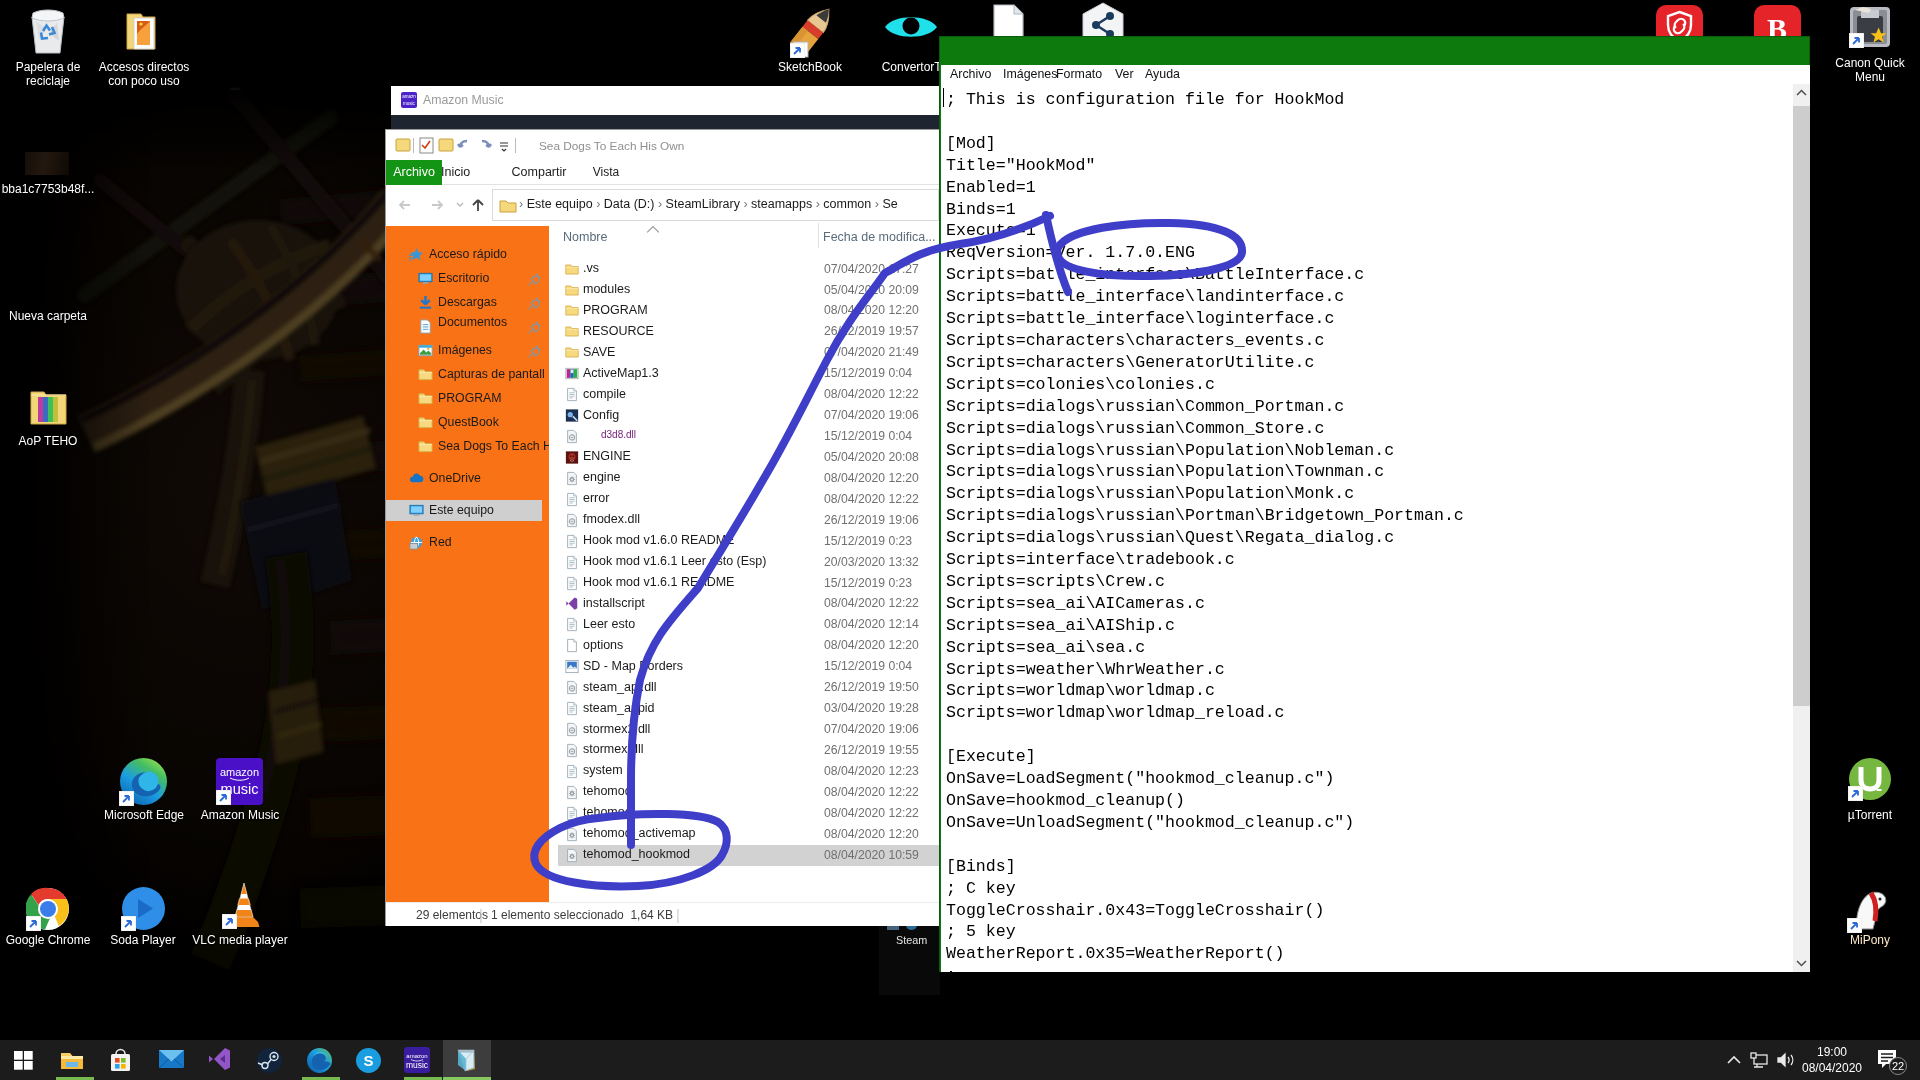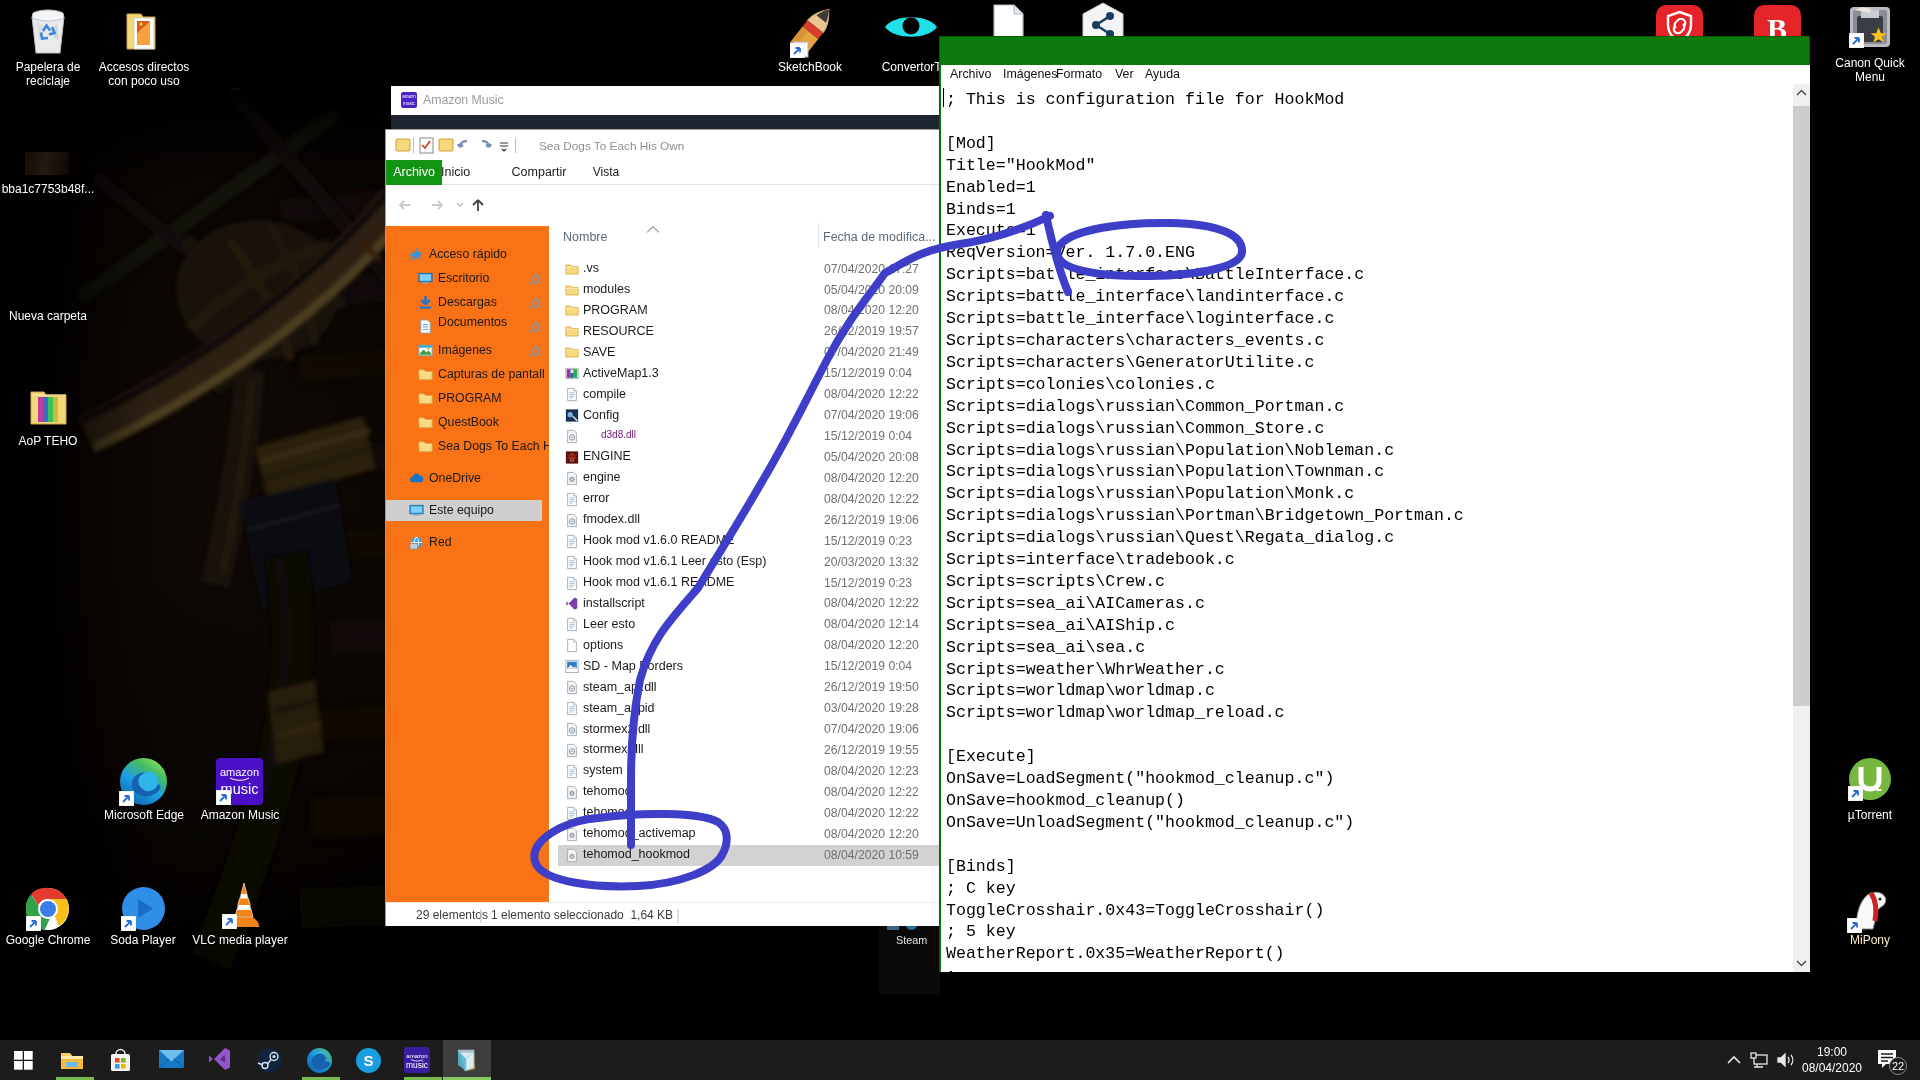--- a/index.html
+++ b/index.html
@@ -331,20 +331,28 @@
       <div class="abs" style="left:192px;top:0;width:56px;text-align:center;font-size:12px;line-height:24px;color:#222">Vista</div>
     </div>
 
     <div class="abs" style="left:0;top:55px;width:100%;height:41px;background:#fff">
       <svg class="abs" style="left:8px;top:8px" width="95" height="24" viewBox="0 0 95 24">
         <path d="M 16 12 h -10 M 10 8 l -4 4 l 4 4" stroke="#c9c9c9" stroke-width="1.8" fill="none"></path>
         <path d="M 38 12 h 10 M 44 8 l 4 4 l -4 4" stroke="#c9c9c9" stroke-width="1.8" fill="none"></path>
         <path d="M 63 10 l 3 3 l 3 -3" stroke="#b9b9b9" stroke-width="1.4" fill="none"></path>
         <path d="M 84 18 v -11 M 84 7 l -5 5 M 84 7 l 5 5" stroke="#444" stroke-width="1.8" fill="none"></path>
       </svg>
+      <div class="abs" style="left:106px;top:4px;width:447px;height:32px;border:1px solid #d9d9d9;background:#fff">
+        <svg class="abs" style="left:6px;top:8px" width="18" height="16" viewBox="0 0 18 16">
+          <path d="M 1 3 h 6 l 2 2 h 8 v 9 h -16 z" fill="#f5d77c" stroke="#caa23c" stroke-width="1"></path>
+        </svg>
+        <div class="abs" style="left:26px;top:7px;font-size:12.5px;color:#1a1a1a;white-space:nowrap">
+          <span style="color:#707070">›</span> Este equipo <span style="color:#707070">›</span> Data (D:) <span style="color:#707070">›</span> SteamLibrary <span style="color:#707070">›</span> steamapps <span style="color:#707070">›</span> common <span style="color:#707070">›</span> Se
+        </div>
+      </div>
     </div>
 
     <div class="abs" id="sidebar" style="left:0;top:96px;width:163px;height:676px;background:#f97316;font-size:12.3px;color:#1a1a1a;overflow:hidden">
         <div class="abs" style="left:23px;top:20.900000000000006px;width:16px;height:16px"><svg width="16" height="16" viewBox="0 0 16 16">
             <path d="M 8 1 l 2 4.5 5 .5 -3.7 3.2 1.2 4.8 -4.5 -2.6 -4.5 2.6 1.2 -4.8 L 1 6 l 5 -.5 z" fill="#3b96d6"></path>
             <path d="M 0 9 h 4 M 0 11.5 h 3 M 0 14 h 2" stroke="#3b96d6" stroke-width="1.4"></path>
           </svg></div>
         <div class="abs" style="left:43px;top:20.900000000000006px;white-space:nowrap">Acceso rápido</div>
         <div class="abs" style="left:32px;top:44.69999999999999px;width:16px;height:16px"><svg width="16" height="16" viewBox="0 0 16 16">
             <rect x="1" y="2.5" width="14" height="9" fill="#34a3e8" stroke="#1d6ea8" stroke-width="1"></rect>

